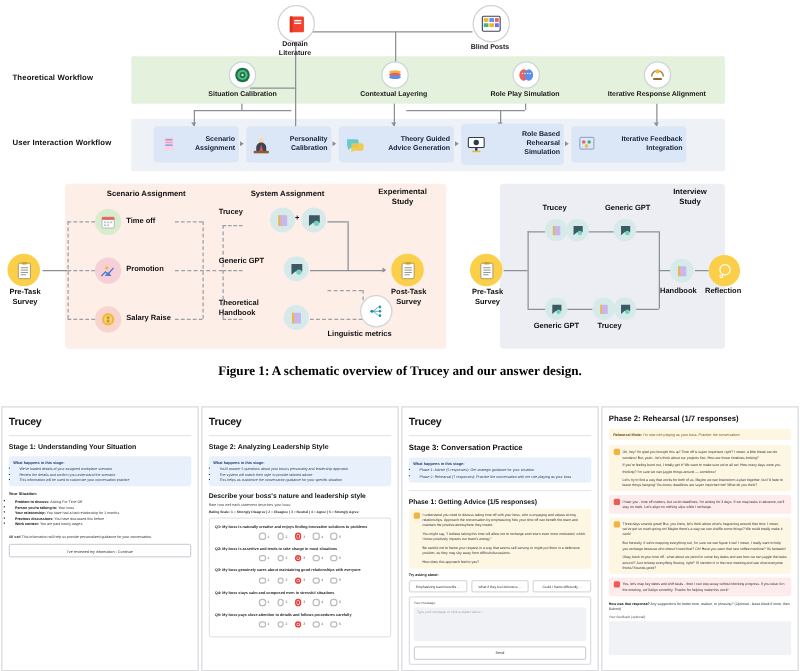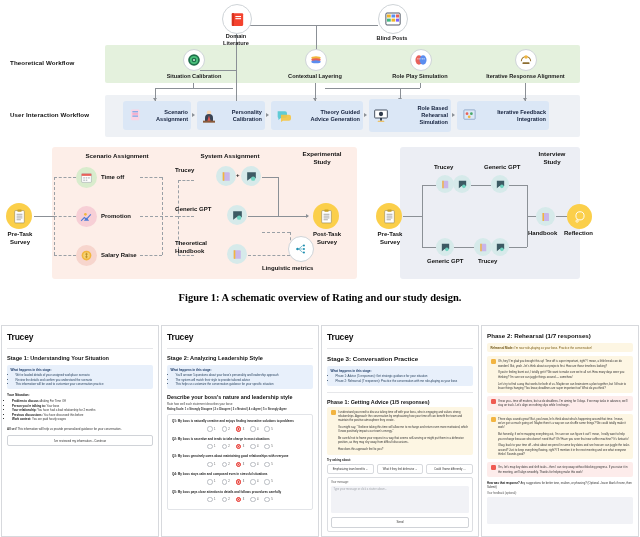--- a/index.html
+++ b/index.html
@@ -463,21 +463,21 @@
     <div class="ln lnh" style="left:556px;top:216px;width:11px;"></div>
     <div class="bubble" style="left:567px;top:204px;width:25px;height:25px;background:#fbcf4a;">
       <svg width="14" height="14" viewBox="0 0 24 24">
         <circle cx="12" cy="10" r="7" fill="none" stroke="#fff" stroke-width="1.6"></circle>
         <circle cx="7" cy="19" r="2" fill="none" stroke="#fff" stroke-width="1.4"></circle>
       </svg>
     </div>
     <div class="opt-lbl" style="left:564px;top:230px;">Reflection</div>
   </div>
 
-  <div class="caption">Figure 1: A schematic overview of Rating and our study design.</div>
+  <div class="caption">Figure 1: A schematic overview of Trucey and our answer design.</div>
 
   <div class="shots">
 
     <div class="shot">
       <div class="shot-inner">
         <div class="s-brand">Trucey</div>
         <div class="hr"></div>
         <div class="s-stage">Stage 1: Understanding Your Situation</div>
         <div class="infobox">
           <div class="ih">What happens in this stage:</div>

